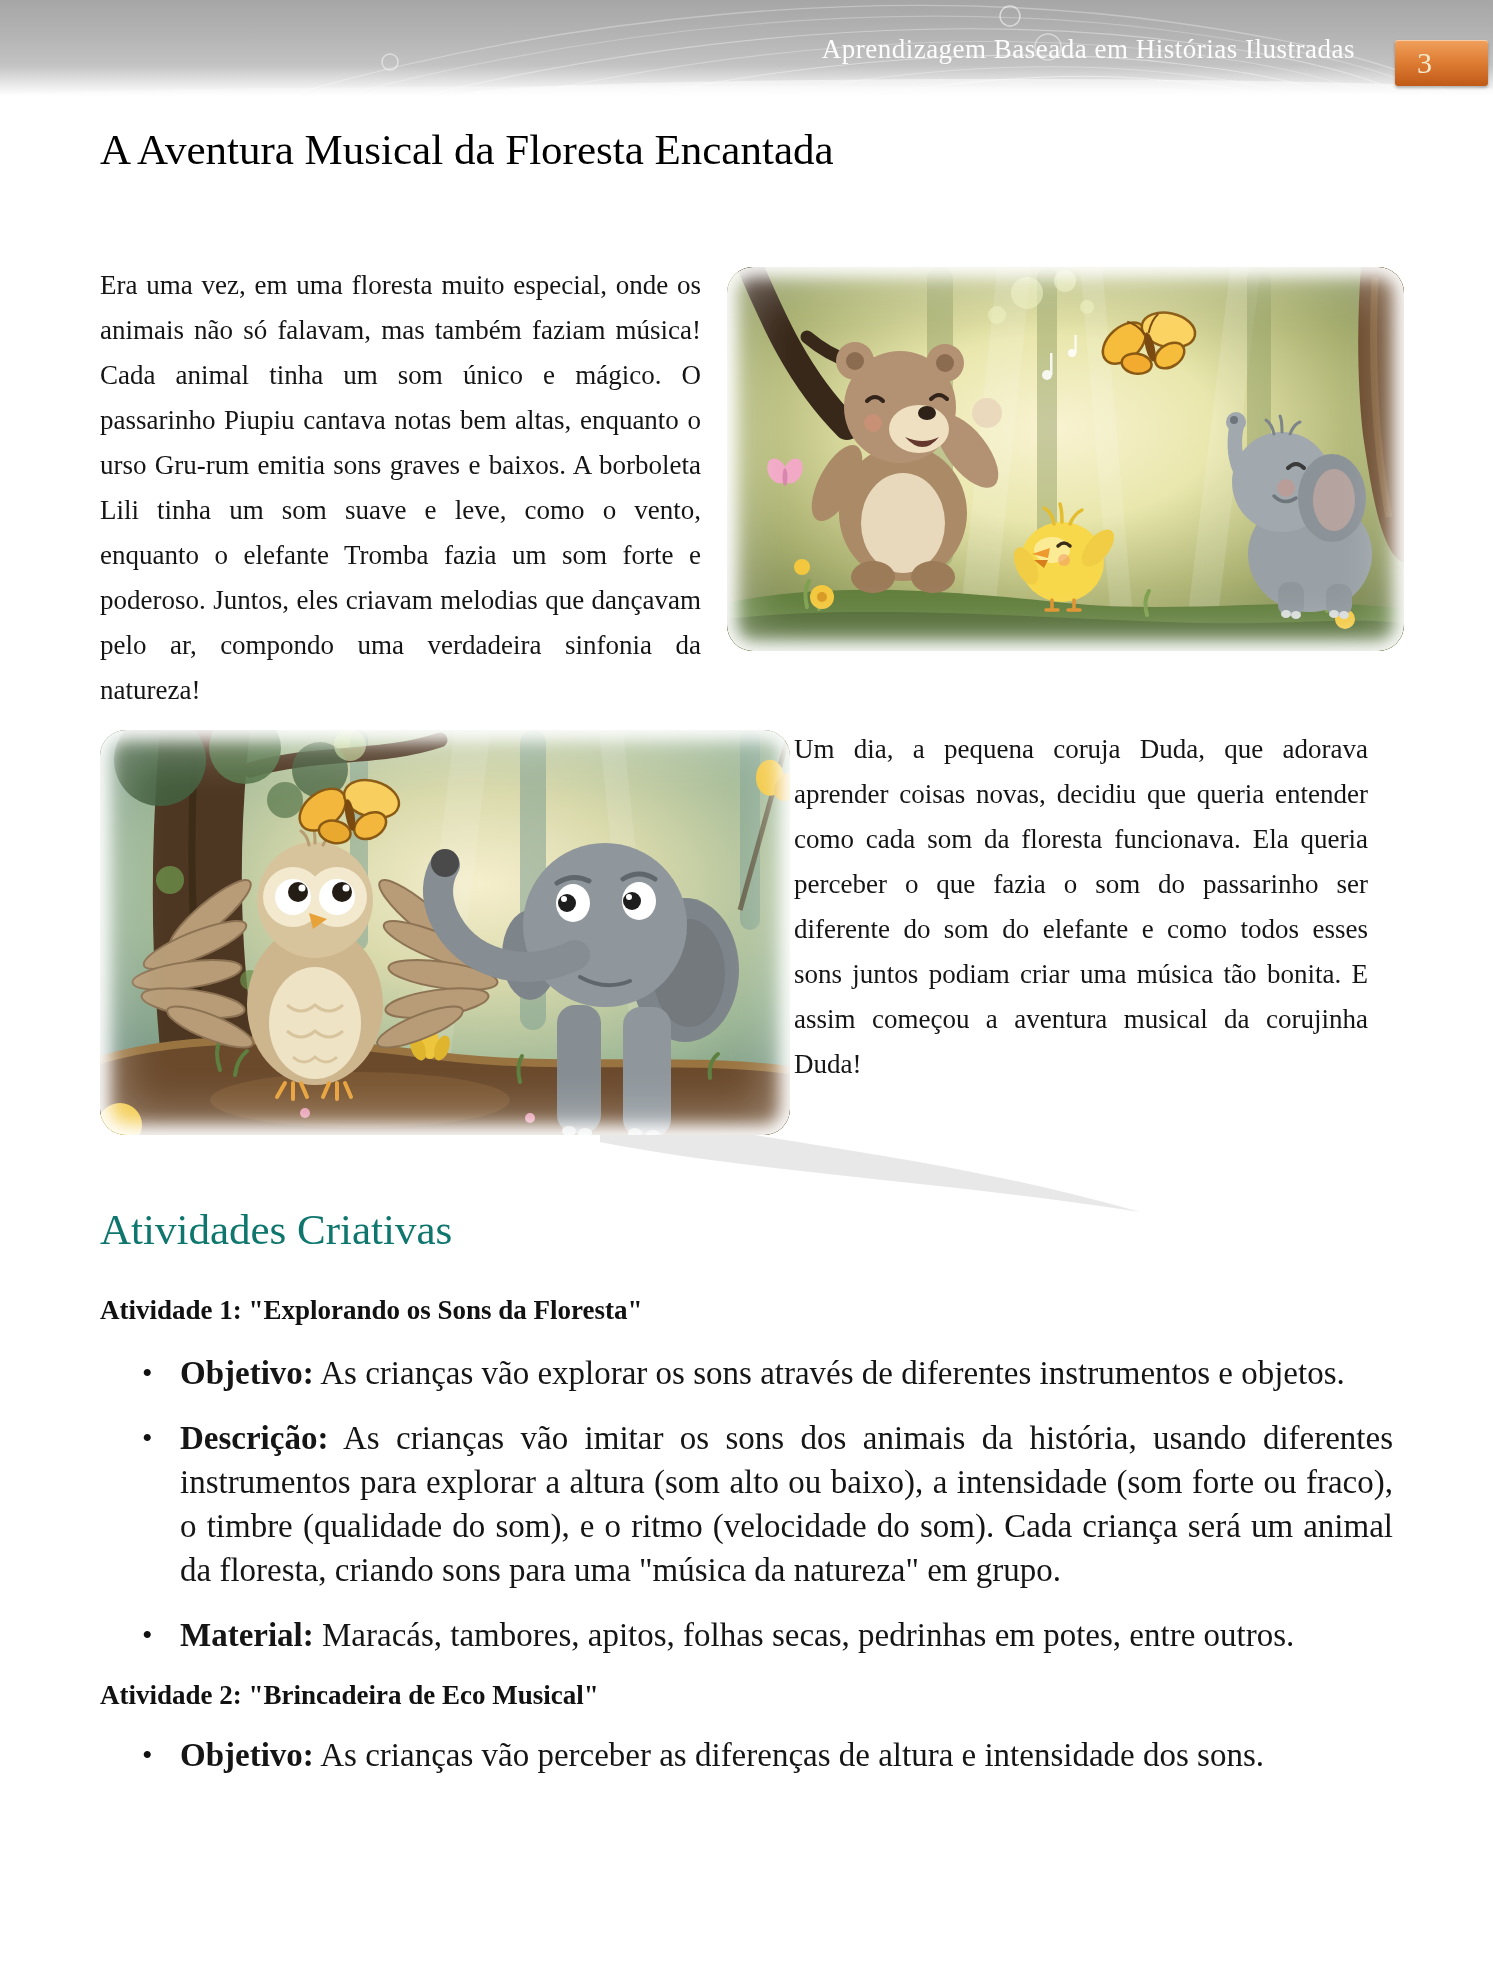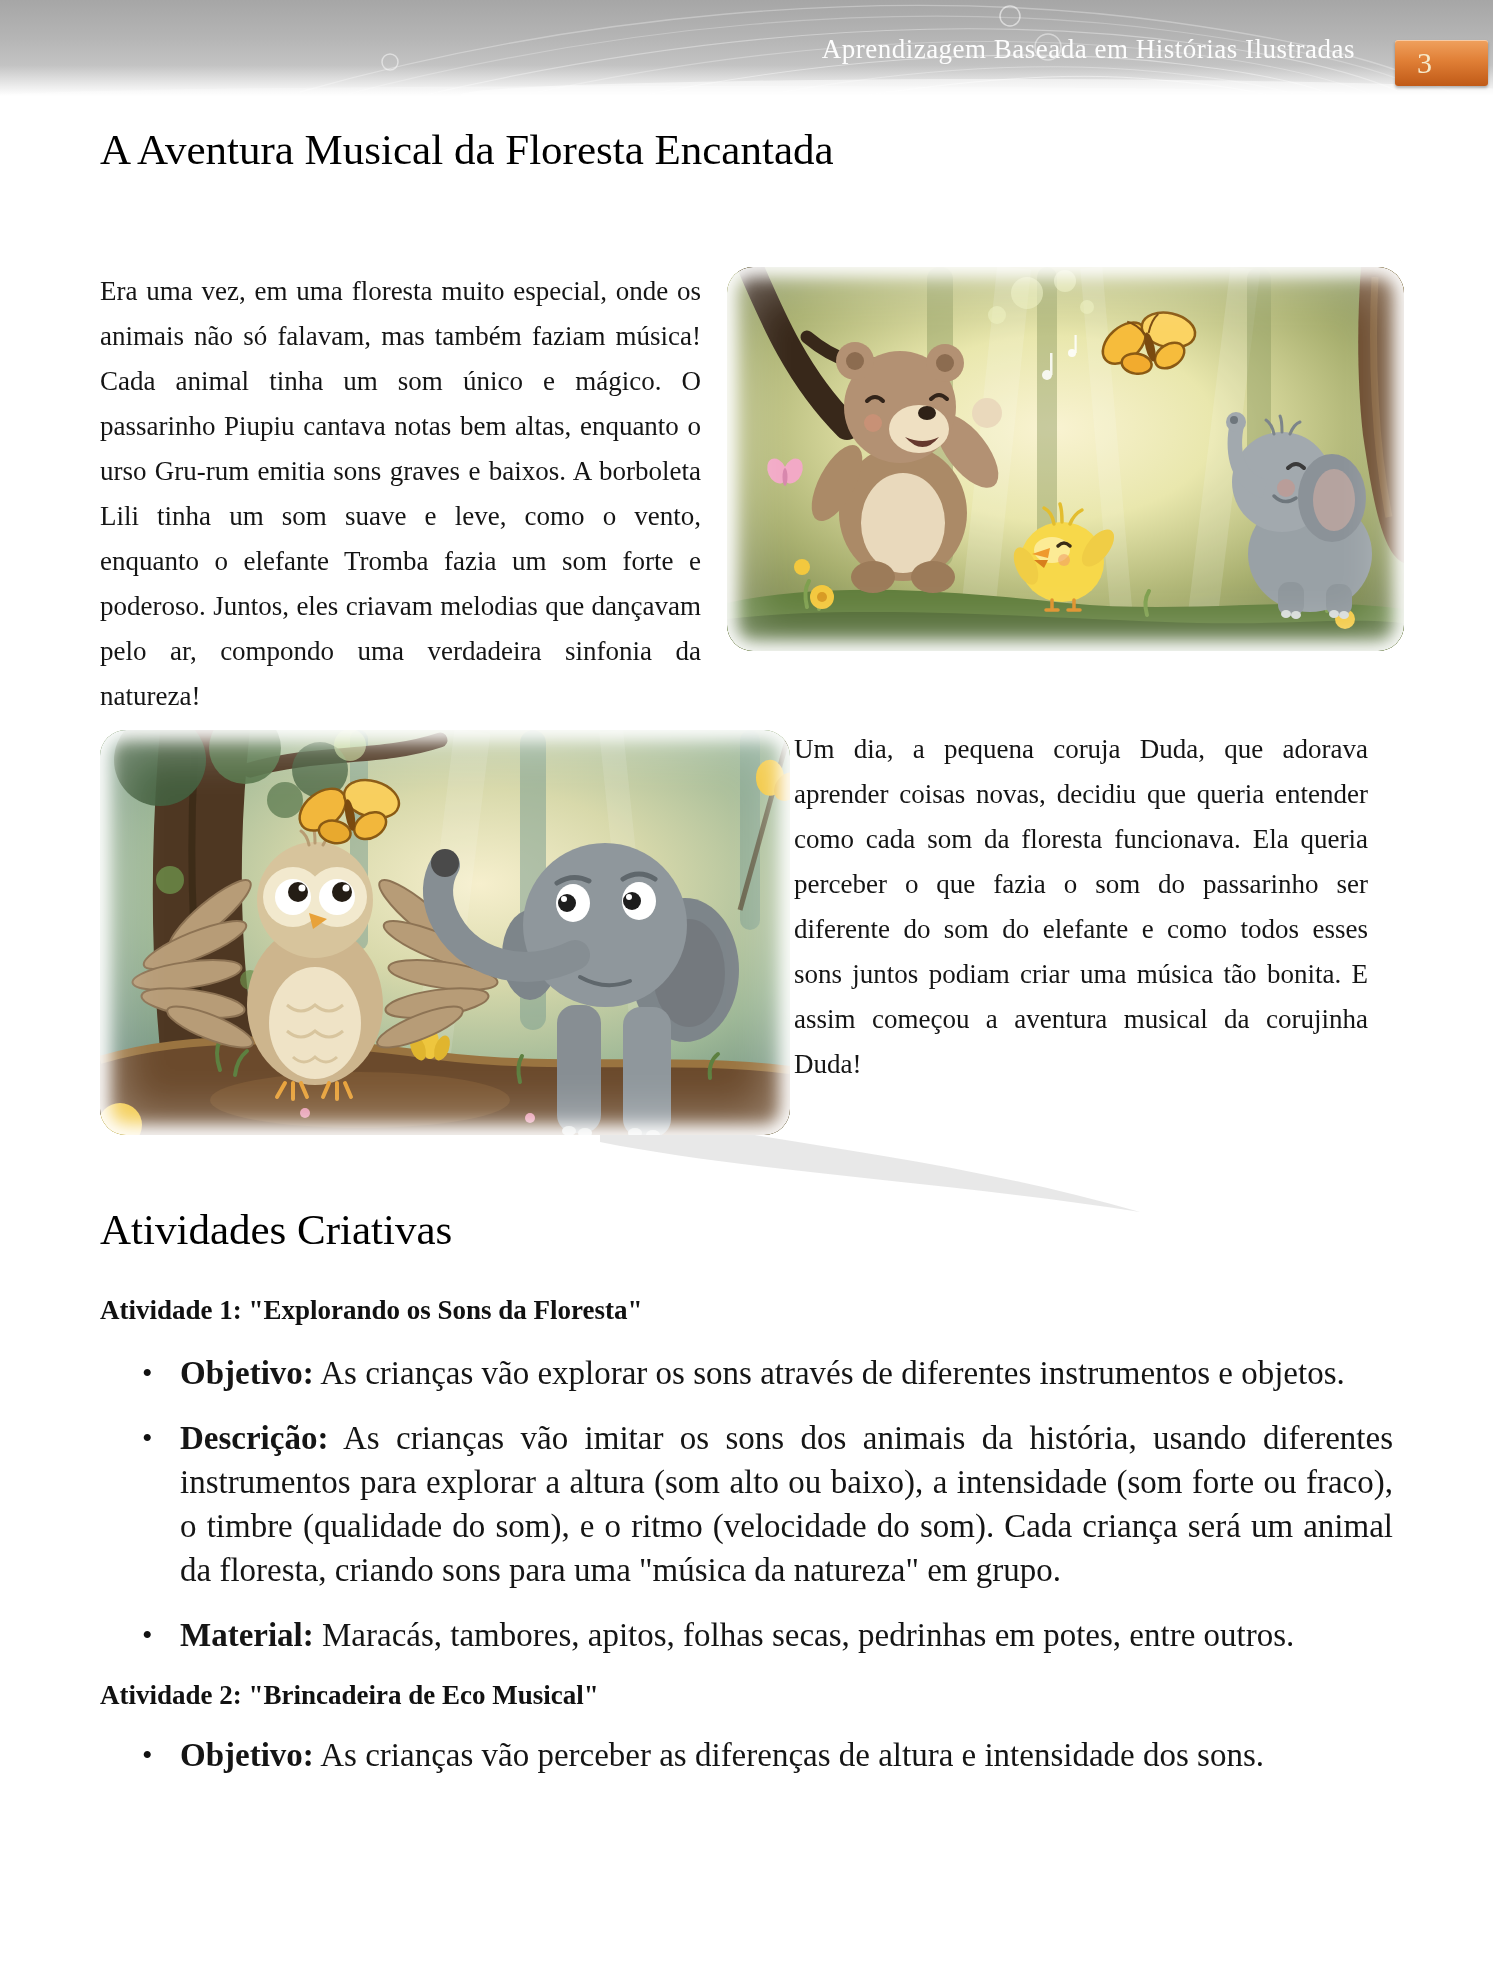--- a/index.html
+++ b/index.html
@@ -15,25 +15,25 @@
              color:#fdfdfd;letter-spacing:.5px;white-space:nowrap;}
   .badge{position:absolute;left:1395px;top:40px;width:93px;height:46px;border-radius:3px;
          background:linear-gradient(180deg,#f0a15e 0%,#e07f36 45%,#c05a17 100%);
          box-shadow:0 2px 3px rgba(0,0,0,.28), inset 0 1px 0 rgba(255,255,255,.45);}
   .badge span{position:absolute;left:22px;top:6px;font-size:30px;color:#f6e9c9;}
 
   
   .story-title{position:absolute;left:100px;top:125px;margin:0;font-weight:400;
                font-size:43px;line-height:50px;color:#000000;white-space:nowrap;}
   .sec-title{position:absolute;left:100px;top:1205px;margin:0;font-weight:400;
-             font-size:43px;line-height:50px;color:#000000;white-space:nowrap;}
+             font-size:43px;line-height:50px;color:#0f766e;white-space:nowrap;}
 
   
   .para{position:absolute;margin:0;font-size:27px;line-height:45px;text-align:justify;z-index:2;}
-  .p1{left:100px;top:269px;width:601px;}
+  .p1{left:100px;top:263px;width:601px;}
   .p2{left:794px;top:727px;width:574px;}
 
   
   .photo{position:absolute;border-radius:26px;overflow:hidden;z-index:1;background:#e9e7ad;}
   .photo::after{content:"";position:absolute;inset:0;border-radius:26px;pointer-events:none;
       box-shadow:inset 0 0 16px 10px rgba(255,255,255,.95), inset 0 0 46px 20px rgba(255,255,255,.35);}
   .img1{left:727px;top:267px;width:677px;height:384px;}
   .img2{left:100px;top:730px;width:690px;height:405px;}
   figure{margin:0;}
 

